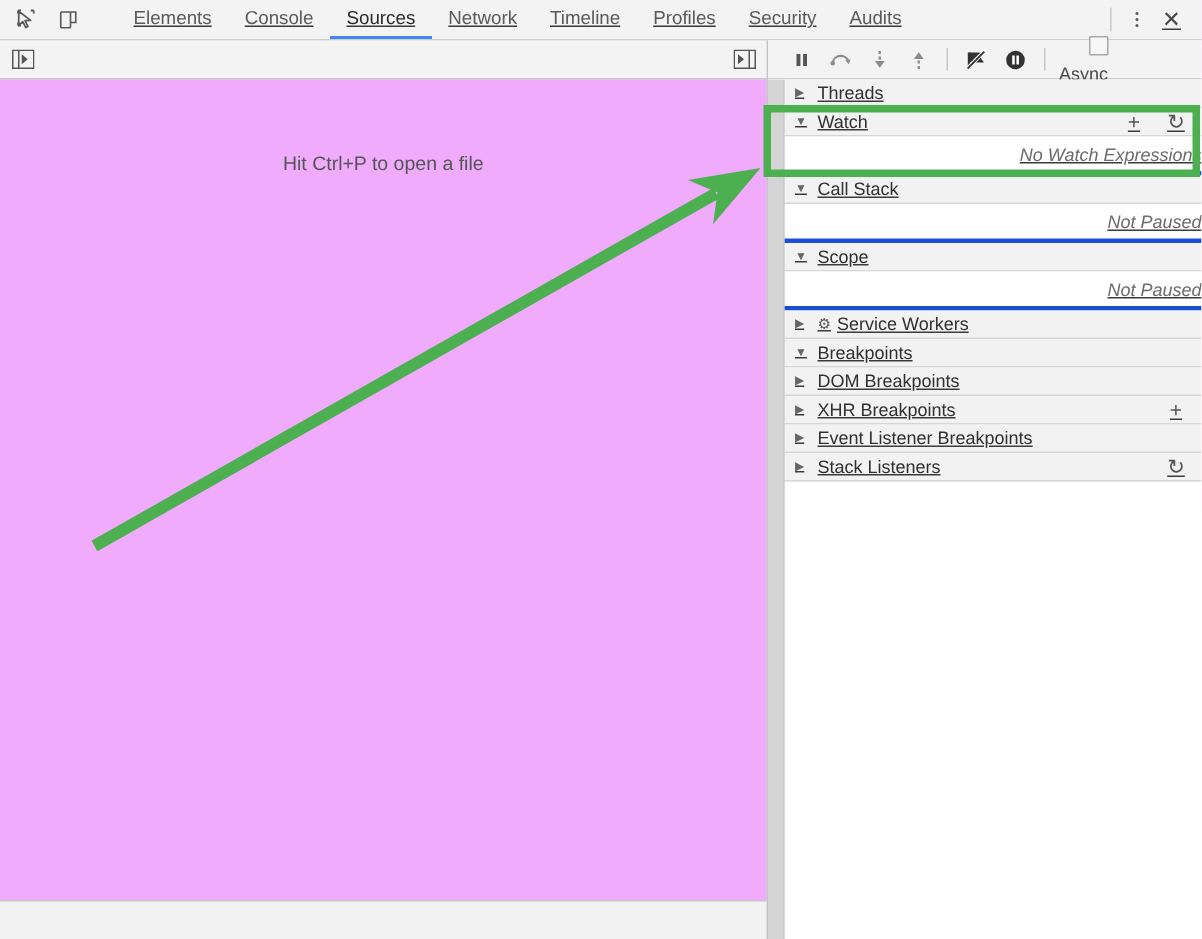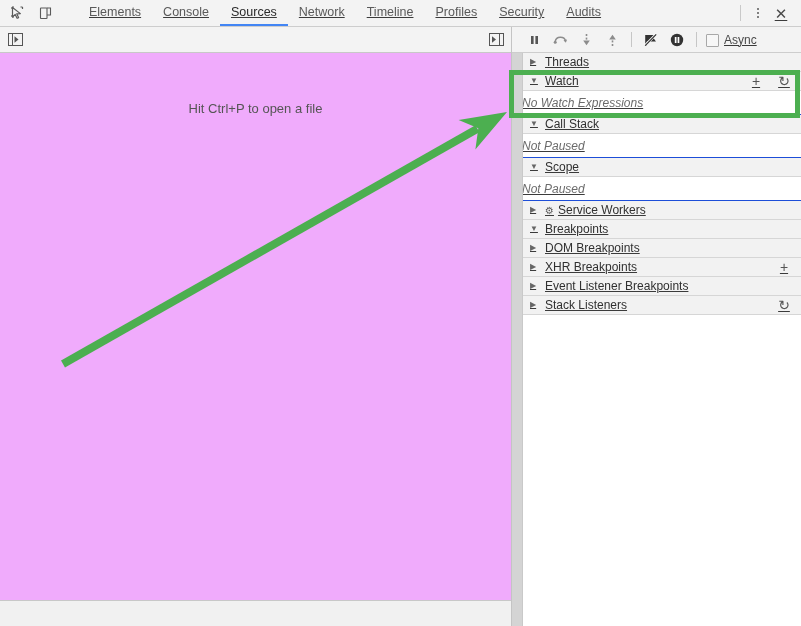--- a/index.html
+++ b/index.html
@@ -202,20 +202,21 @@
     height: 15px;
     background: #c6c6c6;
     margin: 0 5px;
   }
   .async-wrap {
     display: flex;
     align-items: flex-end;
     gap: 5px;
     cursor: pointer;
     margin-left: 2px;
+    flex-direction: column;
   }
   .checkbox {
     width: 11px;
     height: 11px;
     border: 1px solid #a8a8a8;
     background: #f7f7f7;
     border-radius: 1px;
     display: inline-block;
   }
   .async-label {
@@ -287,22 +288,22 @@
     line-height: 1;
     cursor: pointer;
     display: flex;
     align-items: center;
     justify-content: center;
     width: 14px;
     height: 16px;
   }
   .sec-body {
     background: #ffffff;
-    border-bottom: 1px solid #1d4ed8;
-    text-align: left;
+    border-bottom: 3px solid #1d4ed8;
+    text-align: right;
     font-style: italic;
     font-size: 12px;
     color: #6b6b6b;
     padding: 5px 0 4px 0;
   }
 
   
   .highlight-box {
     position: absolute;
     border: 5px solid #4caf50;

